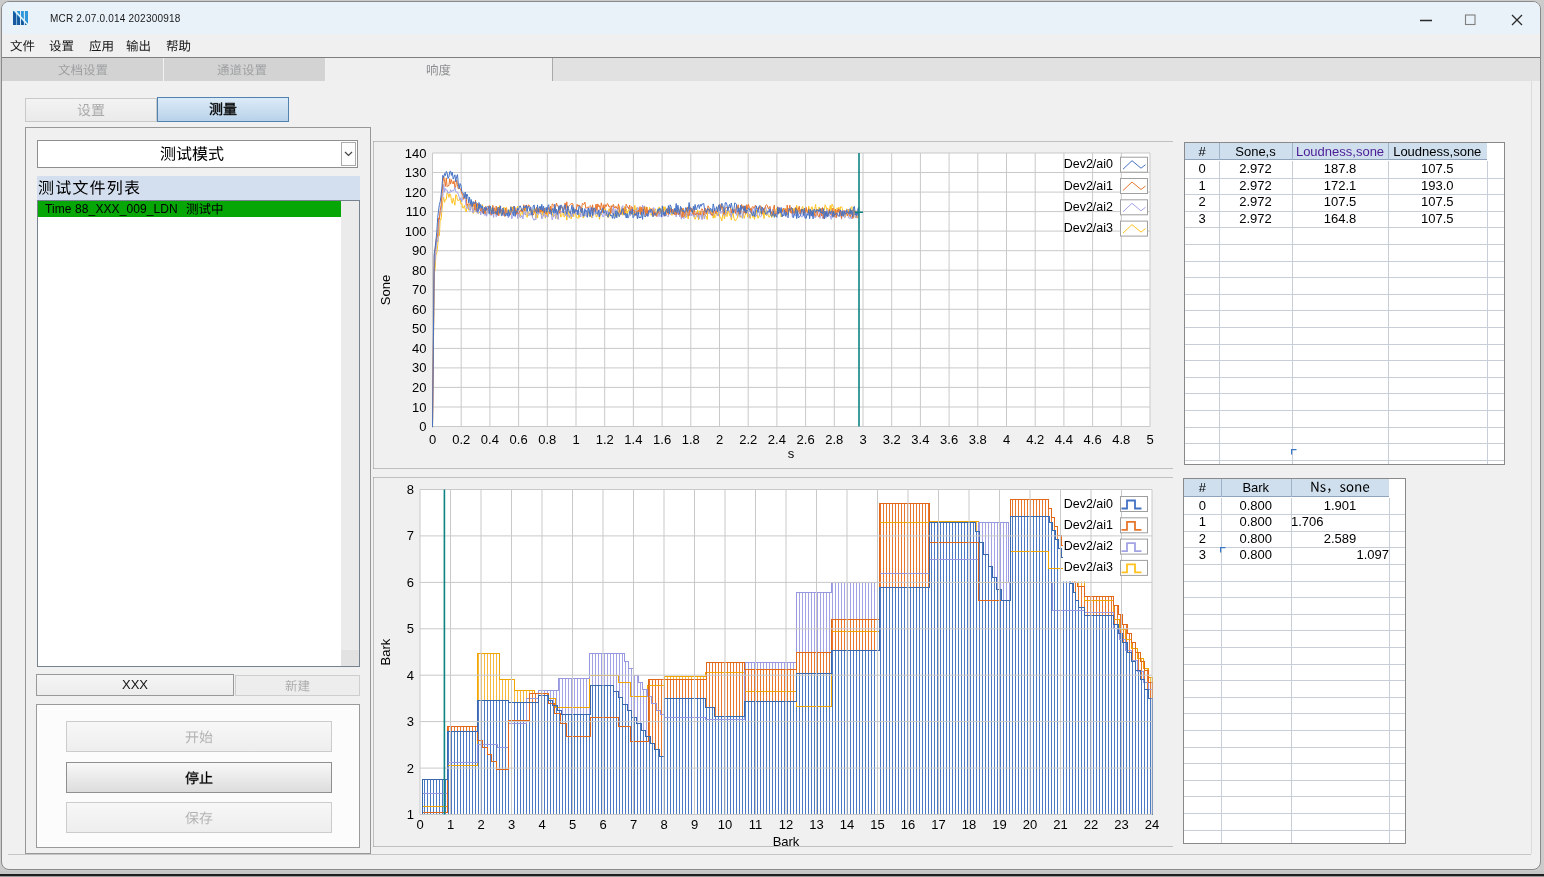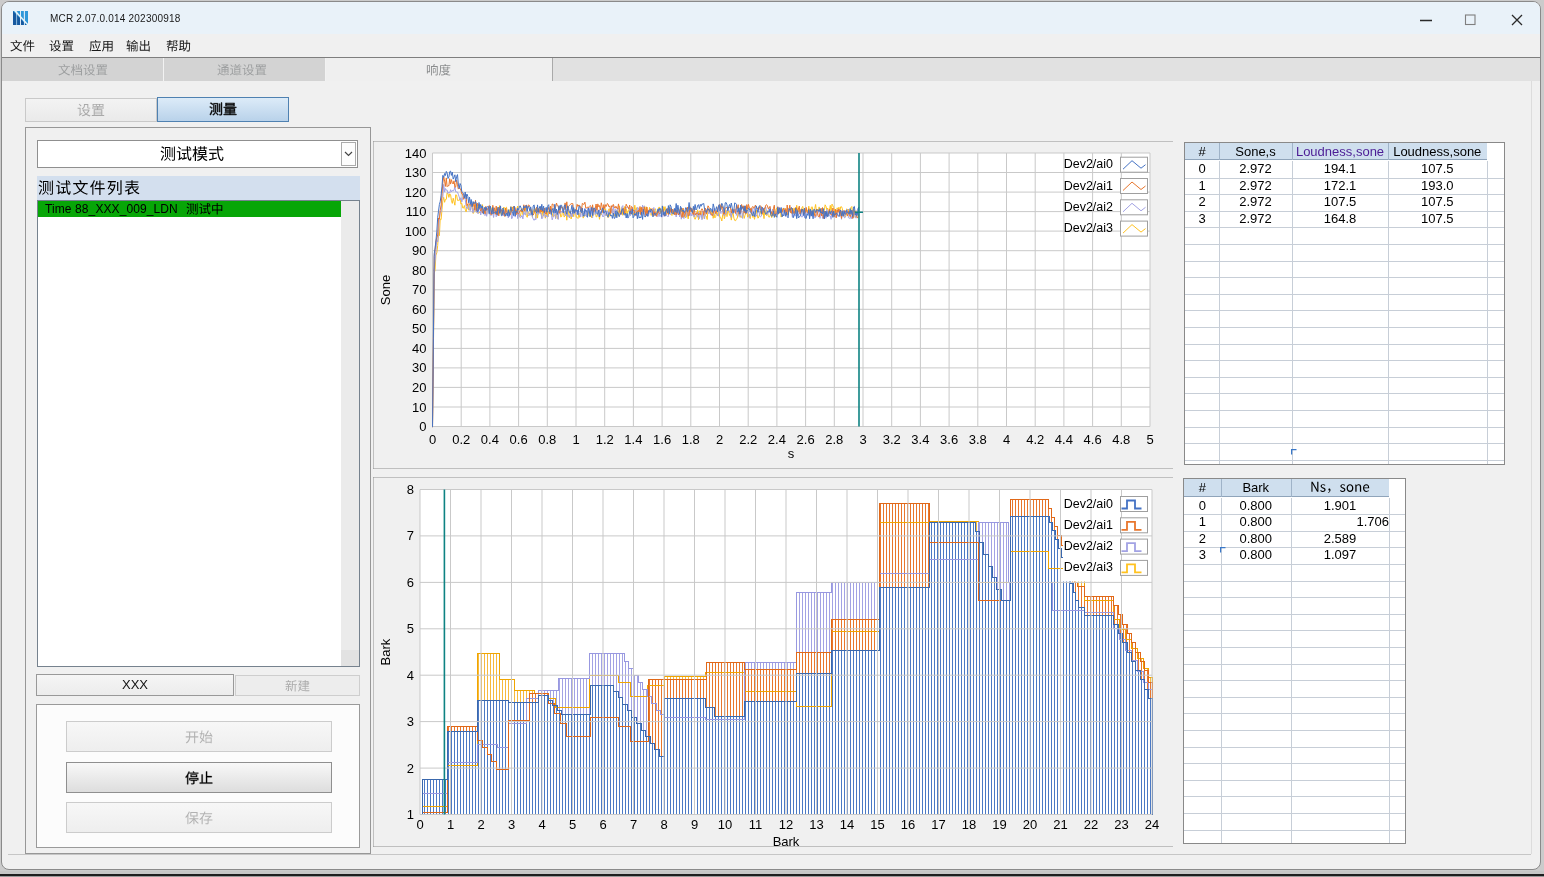--- a/index.html
+++ b/index.html
@@ -269,21 +269,21 @@
       <div class="abs" style="left:1183px;top:341.6px;width:318.5px;height:1px;background:#c7ced7"></div>
       <div class="abs" style="left:1183px;top:358.2px;width:318.5px;height:1px;background:#c7ced7"></div>
       <div class="abs" style="left:1183px;top:374.8px;width:318.5px;height:1px;background:#c7ced7"></div>
       <div class="abs" style="left:1183px;top:391.4px;width:318.5px;height:1px;background:#c7ced7"></div>
       <div class="abs" style="left:1183px;top:408.0px;width:318.5px;height:1px;background:#c7ced7"></div>
       <div class="abs" style="left:1183px;top:424.6px;width:318.5px;height:1px;background:#c7ced7"></div>
       <div class="abs" style="left:1183px;top:441.2px;width:318.5px;height:1px;background:#c7ced7"></div>
       <div class="abs" style="left:1183px;top:457.8px;width:318.5px;height:1px;background:#c7ced7"></div>
       <div class="abs" style="left:1183px;top:159.0px;width:34px;height:16.6px;font-size:13px;text-align:center;line-height:16.6px;color:#000">0</div>
       <div class="abs" style="left:1217px;top:159.0px;width:73px;height:16.6px;font-size:13px;text-align:center;line-height:16.6px;color:#000">2.972</div>
-      <div class="abs" style="left:1290px;top:159.0px;width:96px;height:16.6px;font-size:13px;text-align:center;line-height:16.6px;color:#000">194.1</div>
+      <div class="abs" style="left:1290px;top:159.0px;width:96px;height:16.6px;font-size:13px;text-align:center;line-height:16.6px;color:#000">187.8</div>
       <div class="abs" style="left:1386px;top:159.0px;width:98.5px;height:16.6px;font-size:13px;text-align:center;line-height:16.6px;color:#000">107.5</div>
       <div class="abs" style="left:1183px;top:175.6px;width:34px;height:16.6px;font-size:13px;text-align:center;line-height:16.6px;color:#000">1</div>
       <div class="abs" style="left:1217px;top:175.6px;width:73px;height:16.6px;font-size:13px;text-align:center;line-height:16.6px;color:#000">2.972</div>
       <div class="abs" style="left:1290px;top:175.6px;width:96px;height:16.6px;font-size:13px;text-align:center;line-height:16.6px;color:#000">172.1</div>
       <div class="abs" style="left:1386px;top:175.6px;width:98.5px;height:16.6px;font-size:13px;text-align:center;line-height:16.6px;color:#000">193.0</div>
       <div class="abs" style="left:1183px;top:192.2px;width:34px;height:16.6px;font-size:13px;text-align:center;line-height:16.6px;color:#000">2</div>
       <div class="abs" style="left:1217px;top:192.2px;width:73px;height:16.6px;font-size:13px;text-align:center;line-height:16.6px;color:#000">2.972</div>
       <div class="abs" style="left:1290px;top:192.2px;width:96px;height:16.6px;font-size:13px;text-align:center;line-height:16.6px;color:#000">107.5</div>
       <div class="abs" style="left:1386px;top:192.2px;width:98.5px;height:16.6px;font-size:13px;text-align:center;line-height:16.6px;color:#000">107.5</div>
       <div class="abs" style="left:1183px;top:208.8px;width:34px;height:16.6px;font-size:13px;text-align:center;line-height:16.6px;color:#000">3</div>
@@ -323,26 +323,26 @@
       <div class="abs" style="left:1182px;top:761.1px;width:221px;height:1px;background:#c7ced7"></div>
       <div class="abs" style="left:1182px;top:777.7px;width:221px;height:1px;background:#c7ced7"></div>
       <div class="abs" style="left:1182px;top:794.3px;width:221px;height:1px;background:#c7ced7"></div>
       <div class="abs" style="left:1182px;top:810.9px;width:221px;height:1px;background:#c7ced7"></div>
       <div class="abs" style="left:1182px;top:827.5px;width:221px;height:1px;background:#c7ced7"></div>
       <div class="abs" style="left:1182px;top:495.5px;width:36.5px;height:16.6px;font-size:13px;text-align:center;line-height:16.6px;color:#000">0</div>
       <div class="abs" style="left:1218.5px;top:495.5px;width:70.5px;height:16.6px;font-size:13px;text-align:center;line-height:16.6px;color:#000">0.800</div>
       <div class="abs" style="left:1289.0px;top:495.5px;width:98px;height:16.6px;font-size:13px;text-align:center;line-height:16.6px;color:#000">1.901</div>
       <div class="abs" style="left:1182px;top:512.1px;width:36.5px;height:16.6px;font-size:13px;text-align:center;line-height:16.6px;color:#000">1</div>
       <div class="abs" style="left:1218.5px;top:512.1px;width:70.5px;height:16.6px;font-size:13px;text-align:center;line-height:16.6px;color:#000">0.800</div>
-      <div class="abs" style="left:1289.0px;top:512.1px;width:98px;height:16.6px;font-size:13px;text-align:right;line-height:16.6px;color:#000">1.706</div>
+      <div class="abs" style="left:1289.0px;top:512.1px;width:98px;height:16.6px;font-size:13px;text-align:left;line-height:16.6px;color:#000">1.706</div>
       <div class="abs" style="left:1182px;top:528.7px;width:36.5px;height:16.6px;font-size:13px;text-align:center;line-height:16.6px;color:#000">2</div>
       <div class="abs" style="left:1218.5px;top:528.7px;width:70.5px;height:16.6px;font-size:13px;text-align:center;line-height:16.6px;color:#000">0.800</div>
       <div class="abs" style="left:1289.0px;top:528.7px;width:98px;height:16.6px;font-size:13px;text-align:center;line-height:16.6px;color:#000">2.589</div>
       <div class="abs" style="left:1182px;top:545.3px;width:36.5px;height:16.6px;font-size:13px;text-align:center;line-height:16.6px;color:#000">3</div>
       <div class="abs" style="left:1218.5px;top:545.3px;width:70.5px;height:16.6px;font-size:13px;text-align:center;line-height:16.6px;color:#000">0.800</div>
-      <div class="abs" style="left:1289.0px;top:545.3px;width:98px;height:16.6px;font-size:13px;text-align:center;line-height:16.6px;color:#000">1.097</div>
+      <div class="abs" style="left:1289.0px;top:545.3px;width:98px;height:16.6px;font-size:13px;text-align:right;line-height:16.6px;color:#000">1.097</div>
       <svg class="abs" style="left:1218px;top:545px" width="6" height="6" viewBox="0 0 6 6">
         <path d="M0.5 5.5V0.5H5.5" fill="none" stroke="#3a78c8" stroke-width="1.4"></path>
       </svg>
     </div>
     <div class="abs" style="left:0;top:871px;width:1544px;height:3px;background:#c6c6c6"></div>
     <div class="abs" style="left:0;top:873.5px;width:1544px;height:2.5px;background:#1e1e1e"></div>
     <div class="abs" style="left:0;top:876px;width:1544px;height:1px;background:#9a9a9a"></div>
   </div>
 </body></html>

